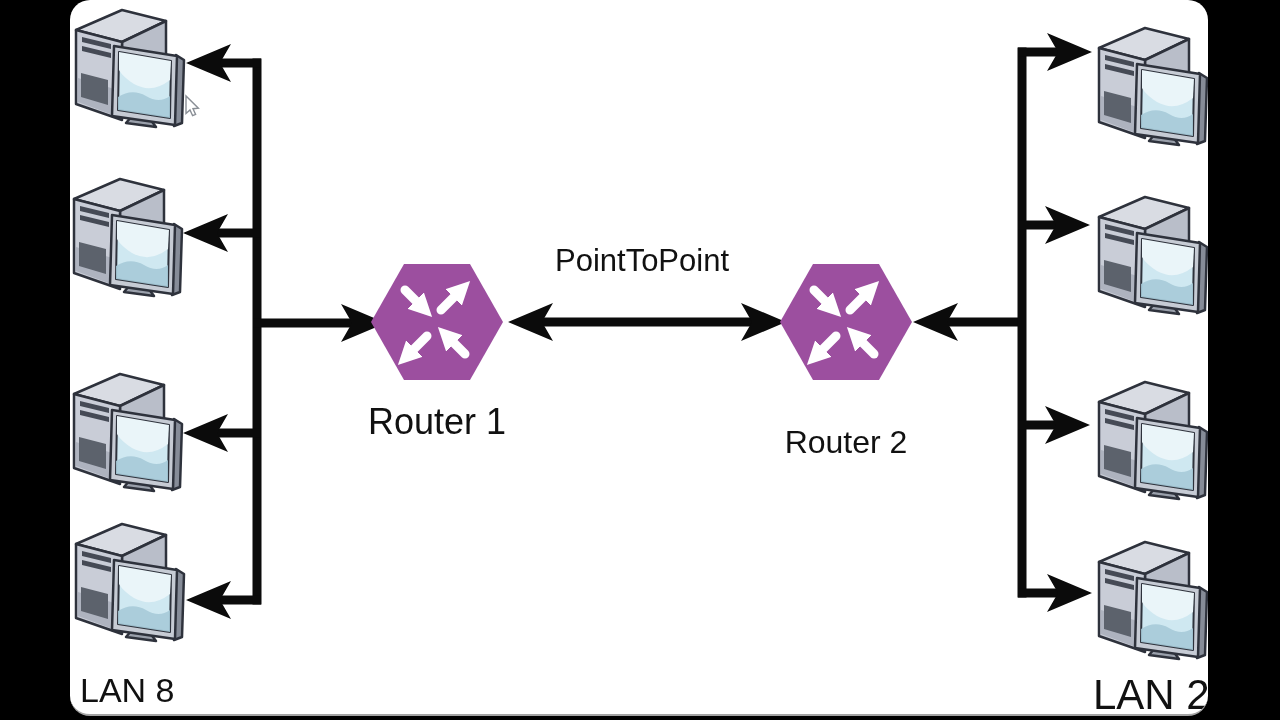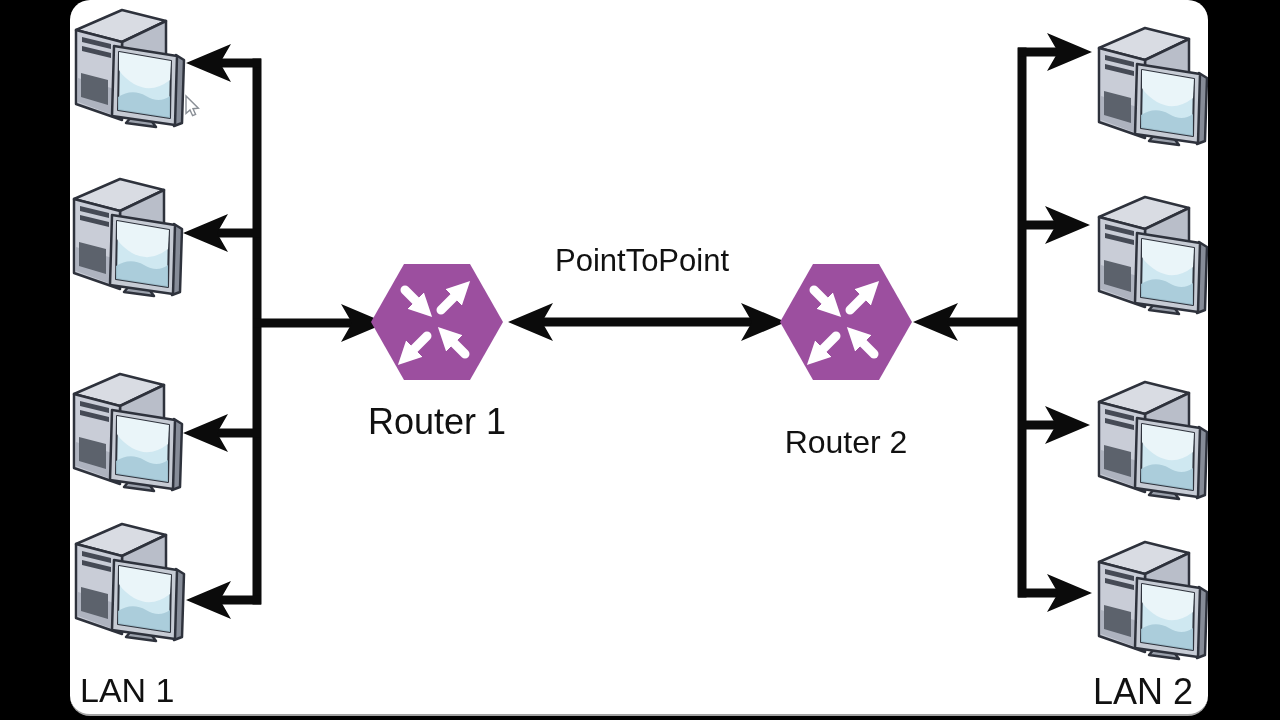--- a/index.html
+++ b/index.html
@@ -9,21 +9,21 @@
   .letterbox.left{left:0;width:70px;}
   .letterbox.right{left:1208px;width:72px;}
   .canvas{position:absolute;left:70px;top:0;width:1138px;height:714px;background:#fff;
           border-bottom:2px solid #a3a3a3;overflow:hidden;border-radius:20px;}
   .lbl{position:absolute;color:#111;white-space:nowrap;}
   .lbl.center{text-align:center;width:300px;}
   #lbl-p2p{left:422px;top:243px;font-size:31px;}
   #lbl-r1{left:217px;top:401px;font-size:36px;}
   #lbl-r2{left:626px;top:392px;font-size:32px;margin-top:32px;}
   #lbl-lan1{left:10px;top:671px;font-size:34px;}
-  #lbl-lan2{left:1023px;top:671px;font-size:36px;}
+  #lbl-lan2{left:1023px;top:671px;font-size:42px;}
   svg{position:absolute;left:0;top:0;}
 </style>
 </head>
 <body>
 
 <div class="stage">
 
   <div class="canvas">
 
     <svg width="1138" height="714" viewBox="70 0 1138 714">
@@ -113,19 +113,19 @@
 
       <use href="#router" x="371" y="264"></use>
       <use href="#router" x="780" y="264"></use>
 
       <path d="M186,96 l0,17.5 l4,-3.6 l2.6,5.8 l3,-1.3 l-2.6,-5.7 l5.4,-0.5 Z" fill="#ffffff" stroke="#8a8f96" stroke-width="1.4"></path>
     </svg>
 
     <div class="lbl center" id="lbl-p2p">PointToPoint</div>
     <div class="lbl center" id="lbl-r1">Router 1</div>
     <div class="lbl center" id="lbl-r2">Router 2</div>
-    <div class="lbl" id="lbl-lan1">LAN 1</div>
+    <div class="lbl" id="lbl-lan1">LAN 8</div>
     <div class="lbl" id="lbl-lan2">LAN 2</div>
   </div>
 
   <div class="letterbox left"></div>
   <div class="letterbox right"></div>
 </div>
 
 </body></html>

